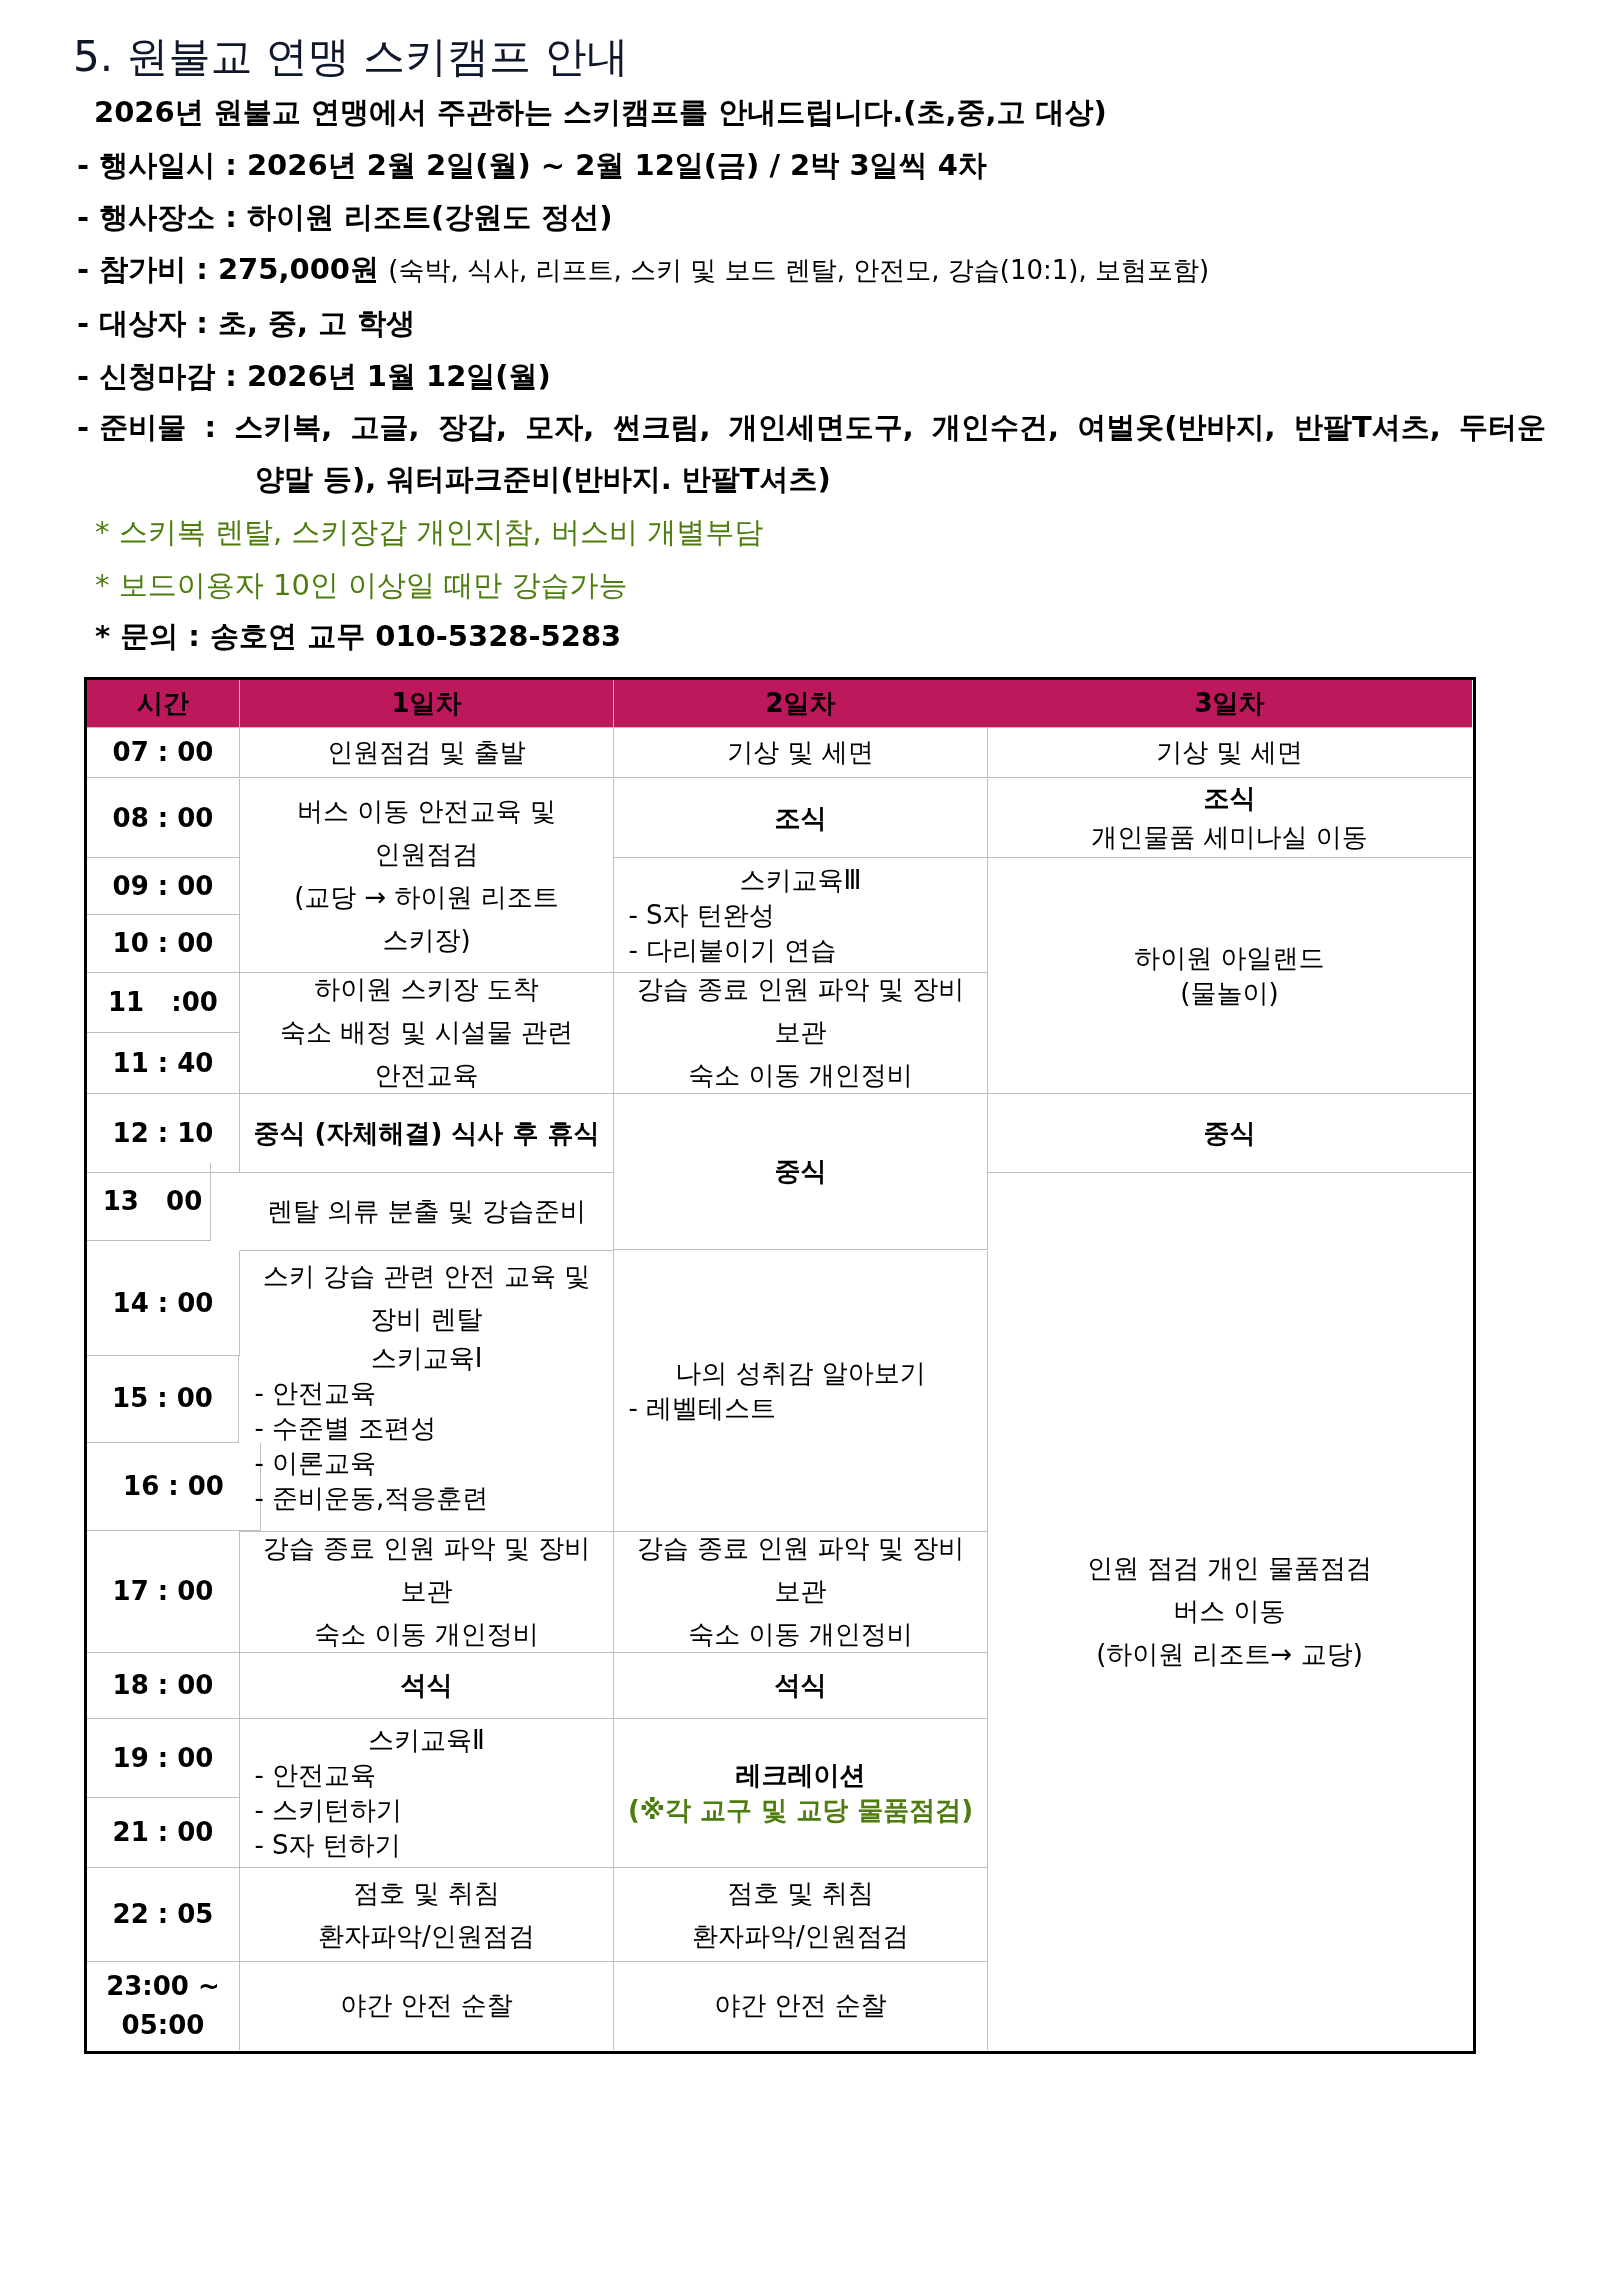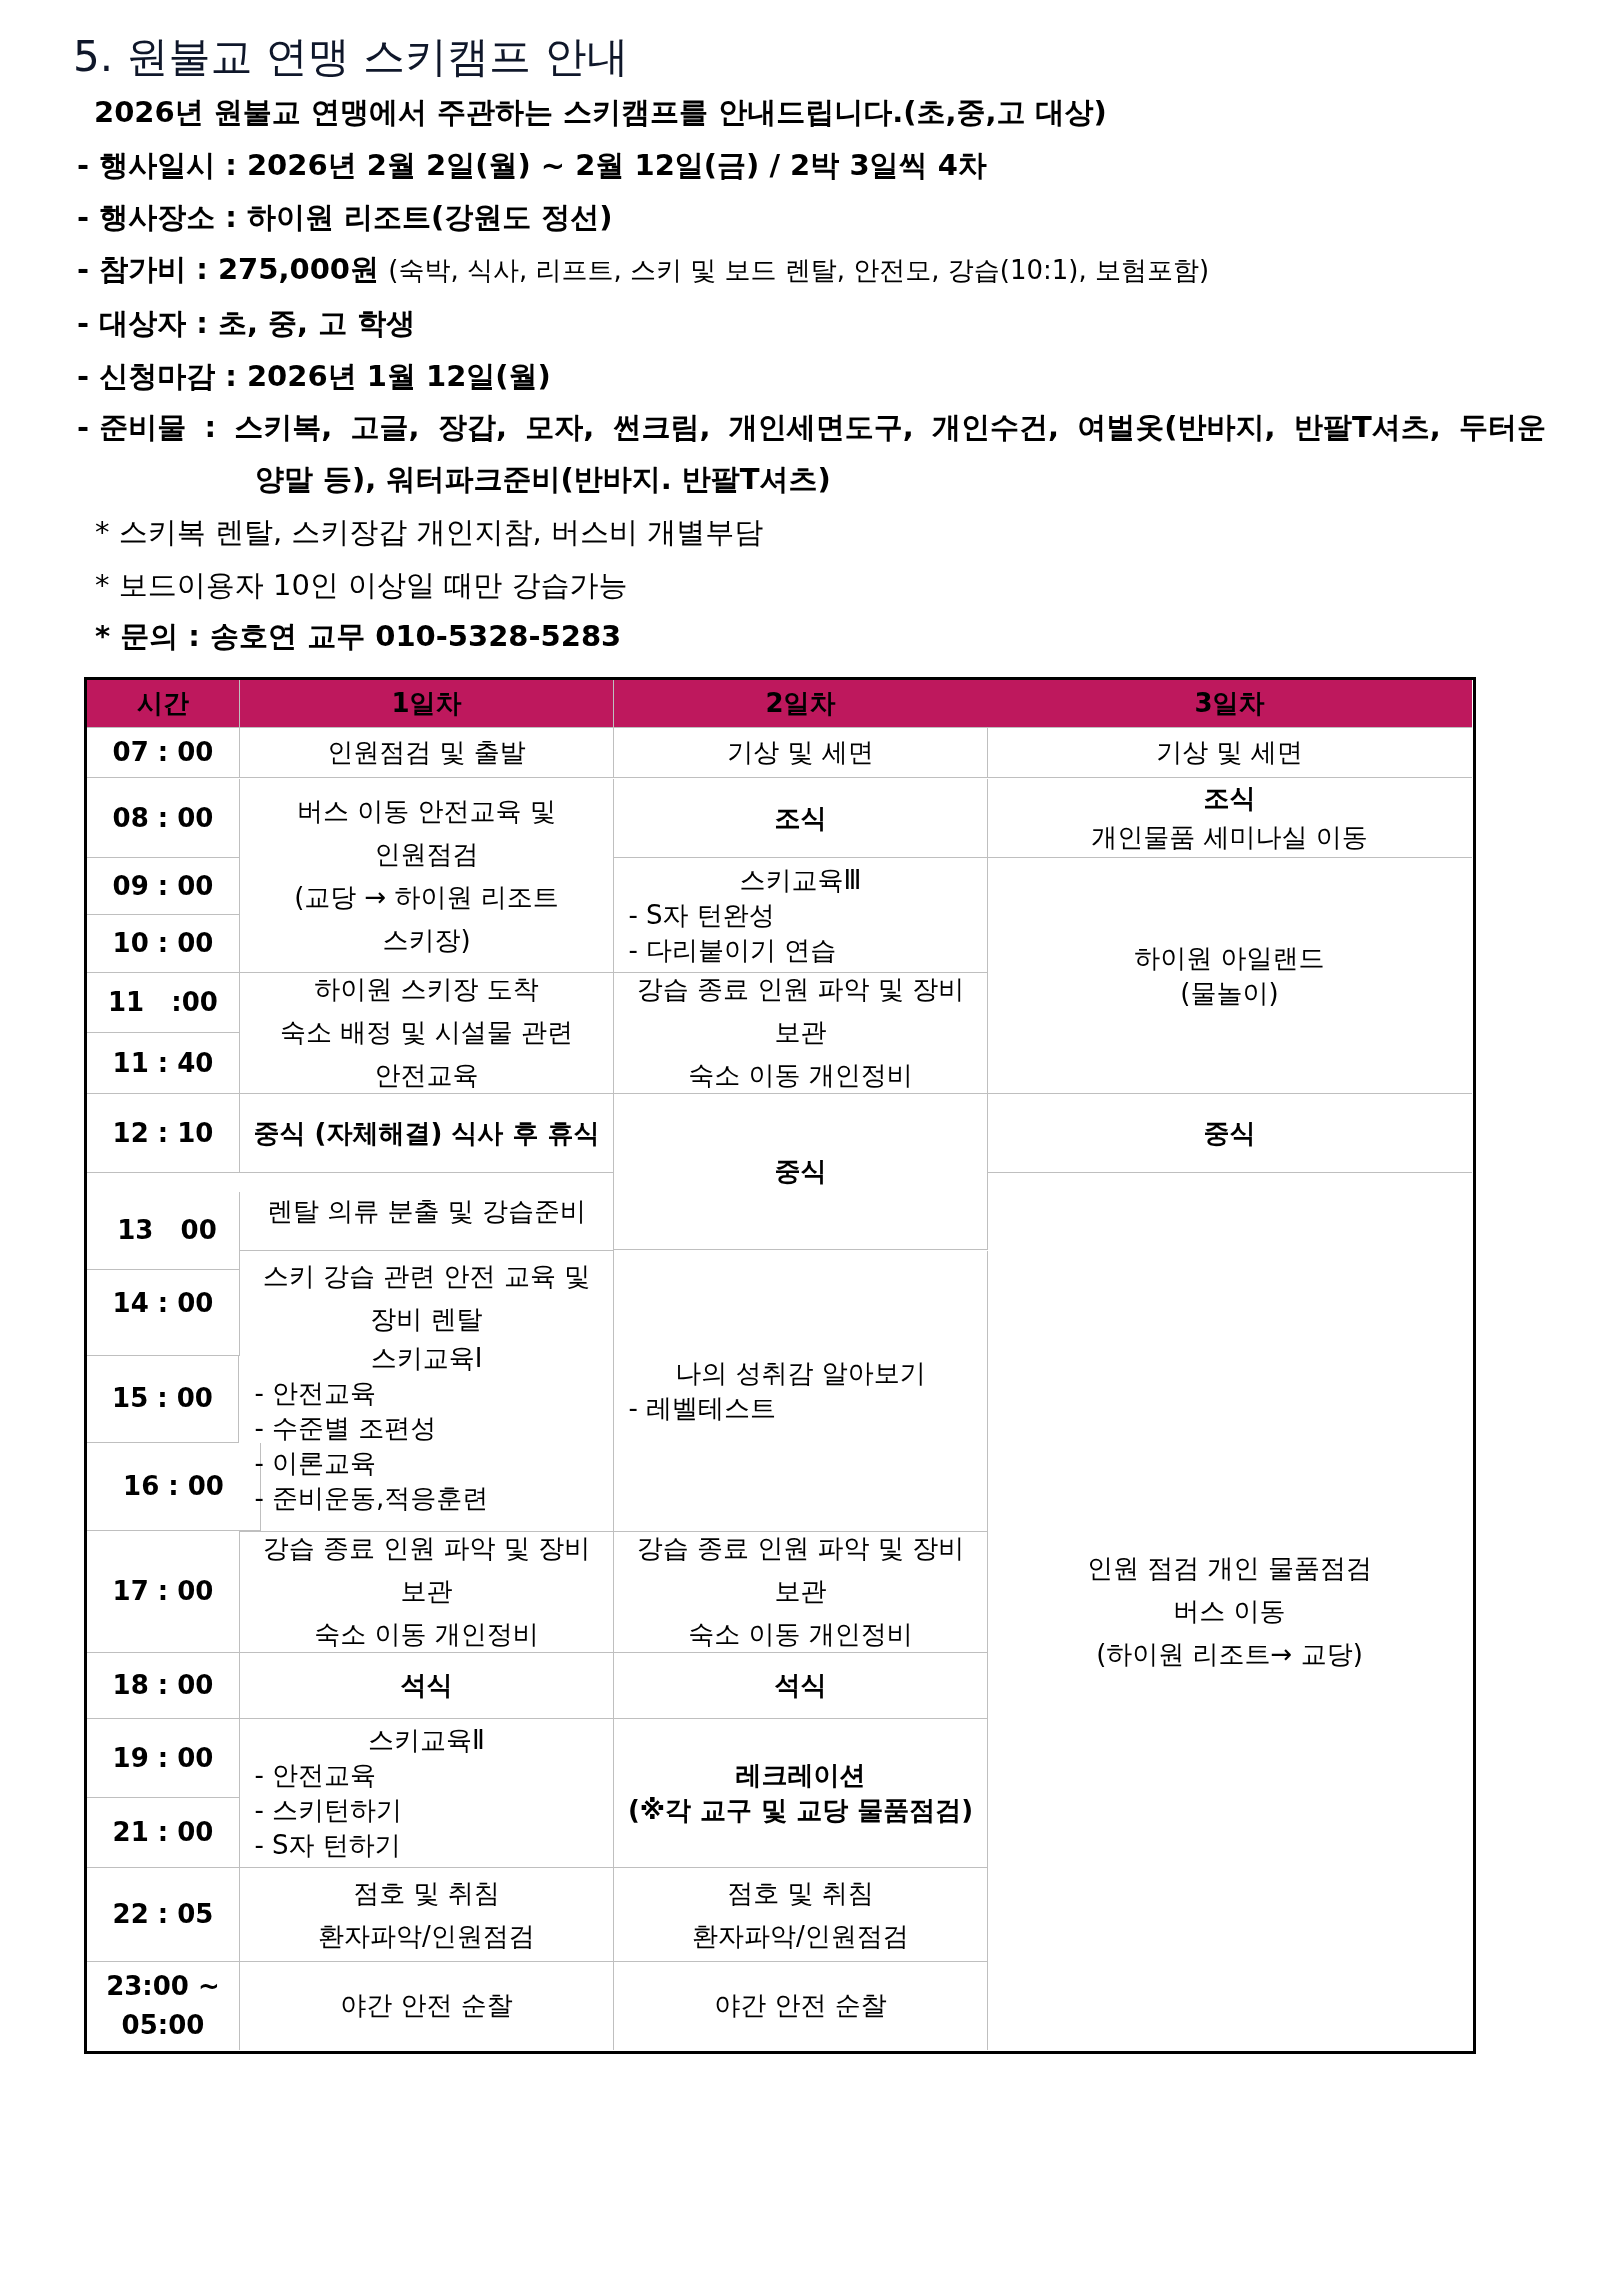--- a/index.html
+++ b/index.html
@@ -1,21 +1,21 @@
 <!DOCTYPE html>
 <html style="font-size:10.5px"><head>
 <meta charset="utf-8">
 <style>
   html, body { margin:0; padding:0; background:#ffffff; }
   body { width:1623px; height:2295px; position:relative; overflow:hidden;
          font-family:"DejaVu Sans","Liberation Sans",sans-serif; color:#000; }
   .line { position:absolute; white-space:nowrap; font-size:29px; line-height:39px; }
   .title { left:73px; top:37px; font-size:42px; font-weight:normal; color:#0f172a; }
   .b { font-weight:bold; }
-  .red { color:#000000; }
+  .red { color:#4d7c0f; }
   .reg { font-weight:normal; font-size:26px; }
   .justify { width:1469px; display:flex; justify-content:space-between; }
 
   .tbl { position:absolute; left:84px; top:677px; width:1392px; height:1377px;
          border:3.3px solid #000; box-sizing:border-box; }
   .cell { position:absolute; box-sizing:border-box; display:flex; flex-direction:column;
           justify-content:center; align-items:center; text-align:center;
           font-size:26px; line-height:43px; border-right:1.3px solid #bfbfbf;
           border-bottom:1.3px solid #bfbfbf; }
   .hdr { background:#be185d; font-size:26px; font-weight:bold; }
@@ -64,21 +64,21 @@
   <div class="cell hdr" style="left:527px;top:0;width:374px;height:48px;">2일차</div>
   <div class="cell hdr nr" style="left:900px;top:0;width:485px;height:48px;">3일차</div>
 
   <div class="cell time" style="left:0;top:48px;width:153px;height:50px;">07 : 00</div>
   <div class="cell time" style="left:0;top:99px;width:153px;height:79px;">08 : 00</div>
   <div class="cell time" style="left:0;top:178px;width:153px;height:57px;">09 : 00</div>
   <div class="cell time" style="left:0;top:235px;width:153px;height:58px;">10 : 00</div>
   <div class="cell time" style="left:0;top:292px;width:153px;height:61px;white-space:pre;">11   :00</div>
   <div class="cell time" style="left:0;top:353px;width:153px;height:61px;">11 : 40</div>
   <div class="cell time" style="left:0;top:414px;width:153px;height:79px;">12 : 10</div>
-  <div class="cell time" style="left:0;top:512px;width:153px;height:78px;white-space:pre;padding-left:8px;">13   00</div>
+  <div class="cell time" style="left:0;top:483px;width:124px;height:78px;white-space:pre;padding-left:8px;">13   00</div>
   <div class="cell time" style="left:0;top:571px;width:153px;height:105px;">14 : 00</div>
   <div class="cell time" style="left:0;top:675px;width:152px;height:88px;">15 : 00</div>
   <div class="cell time" style="left:0;top:763px;width:174px;height:88px;">16 : 00</div>
   <div class="cell time" style="left:0;top:851px;width:153px;height:122px;">17 : 00</div>
   <div class="cell time" style="left:0;top:973px;width:153px;height:66px;">18 : 00</div>
   <div class="cell time" style="left:0;top:1039px;width:153px;height:79px;">19 : 00</div>
   <div class="cell time" style="left:0;top:1118px;width:153px;height:70px;">21 : 00</div>
   <div class="cell time" style="left:0;top:1188px;width:153px;height:94px;">22 : 05</div>
   <div class="cell time nb" style="left:0;top:1281px;width:153px;height:89px;line-height:39px;">
     <span>23:00 ~</span>

